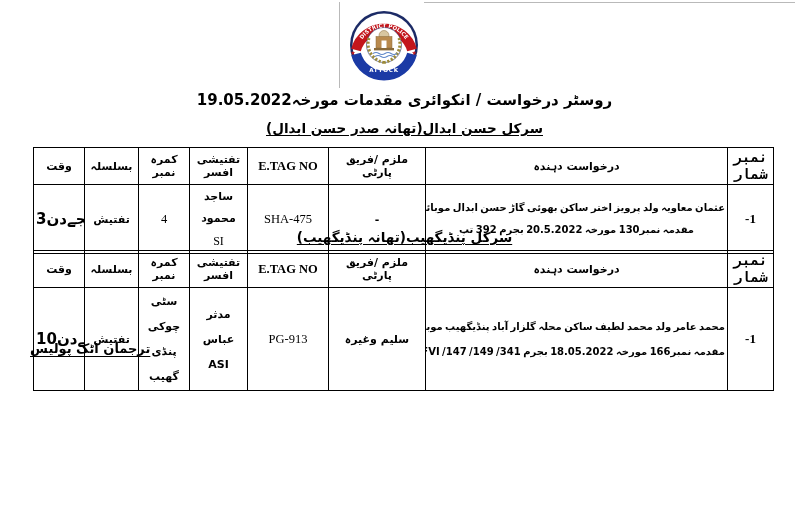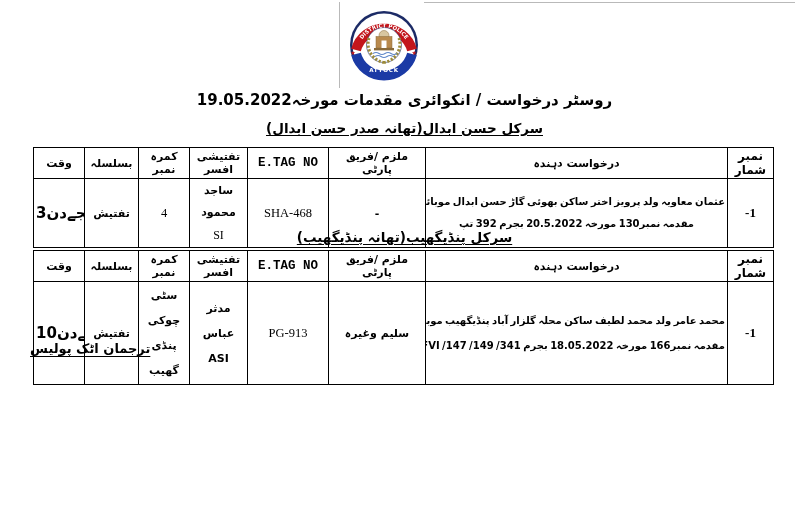--- a/index.html
+++ b/index.html
@@ -31,22 +31,22 @@
     border-collapse:collapse; table-layout:fixed;
     direction:rtl; text-align:center;
   }
   #t1 { top:147px; }
   #t2 { top:250px; }
   .roster th, .roster td {
     border:1px solid #000; text-align:center; vertical-align:middle;
     overflow:hidden; padding:1px 2px;
   }
   .roster th { font-size:11px; font-weight:bold; height:30px; }
-  .roster th.th-serial { font-size:12px; }
-  .roster th.latin { font-family:Liberation Mono, monospace; font-size:12.5px; }
+  .roster th.th-serial { font-size:14px;font-family:Liberation Mono, monospace; }
+  .roster th.latin { font-family:Liberation Serif, serif; font-size:12.5px; }
   #t1 td { height:48px; }
   #t2 td { height:58px; }
   .roster td { font-size:11px; font-weight:bold; }
 
   td.cell-latin {
     direction:ltr; font-family:"Liberation Serif", serif;
     font-size:12.5px; font-weight:normal;
   }
   td.cell-serial {
     direction:ltr; font-family:"Liberation Serif", serif;
@@ -124,21 +124,21 @@
     <th>بسلسلہ</th>
     <th>وقت</th>
   </tr>
   <tr>
     <td class="cell-serial">-1</td>
     <td class="cell-applicant">
       <span>عثمان معاویہ ولد پرویز اختر ساکن بھوئی گاڑ حسن ابدال موبائل نمبر:03135657844</span>
       <span>مقدمہ نمبر130 مورخہ 20.5.2022 بجرم 392 تپ</span>
     </td>
     <td>-</td>
-    <td class="cell-latin">SHA-468</td>
+    <td class="cell-latin">SHA-475</td>
     <td class="two-line">
       <span>ساجد محمود</span>
       <span class="latin-sub" dir="ltr">SI</span>
     </td>
     <td class="cell-latin">4</td>
     <td>تفتیش</td>
     <td class="cell-time">3بجےدن</td>
   </tr>
 </tbody>
   </table>

